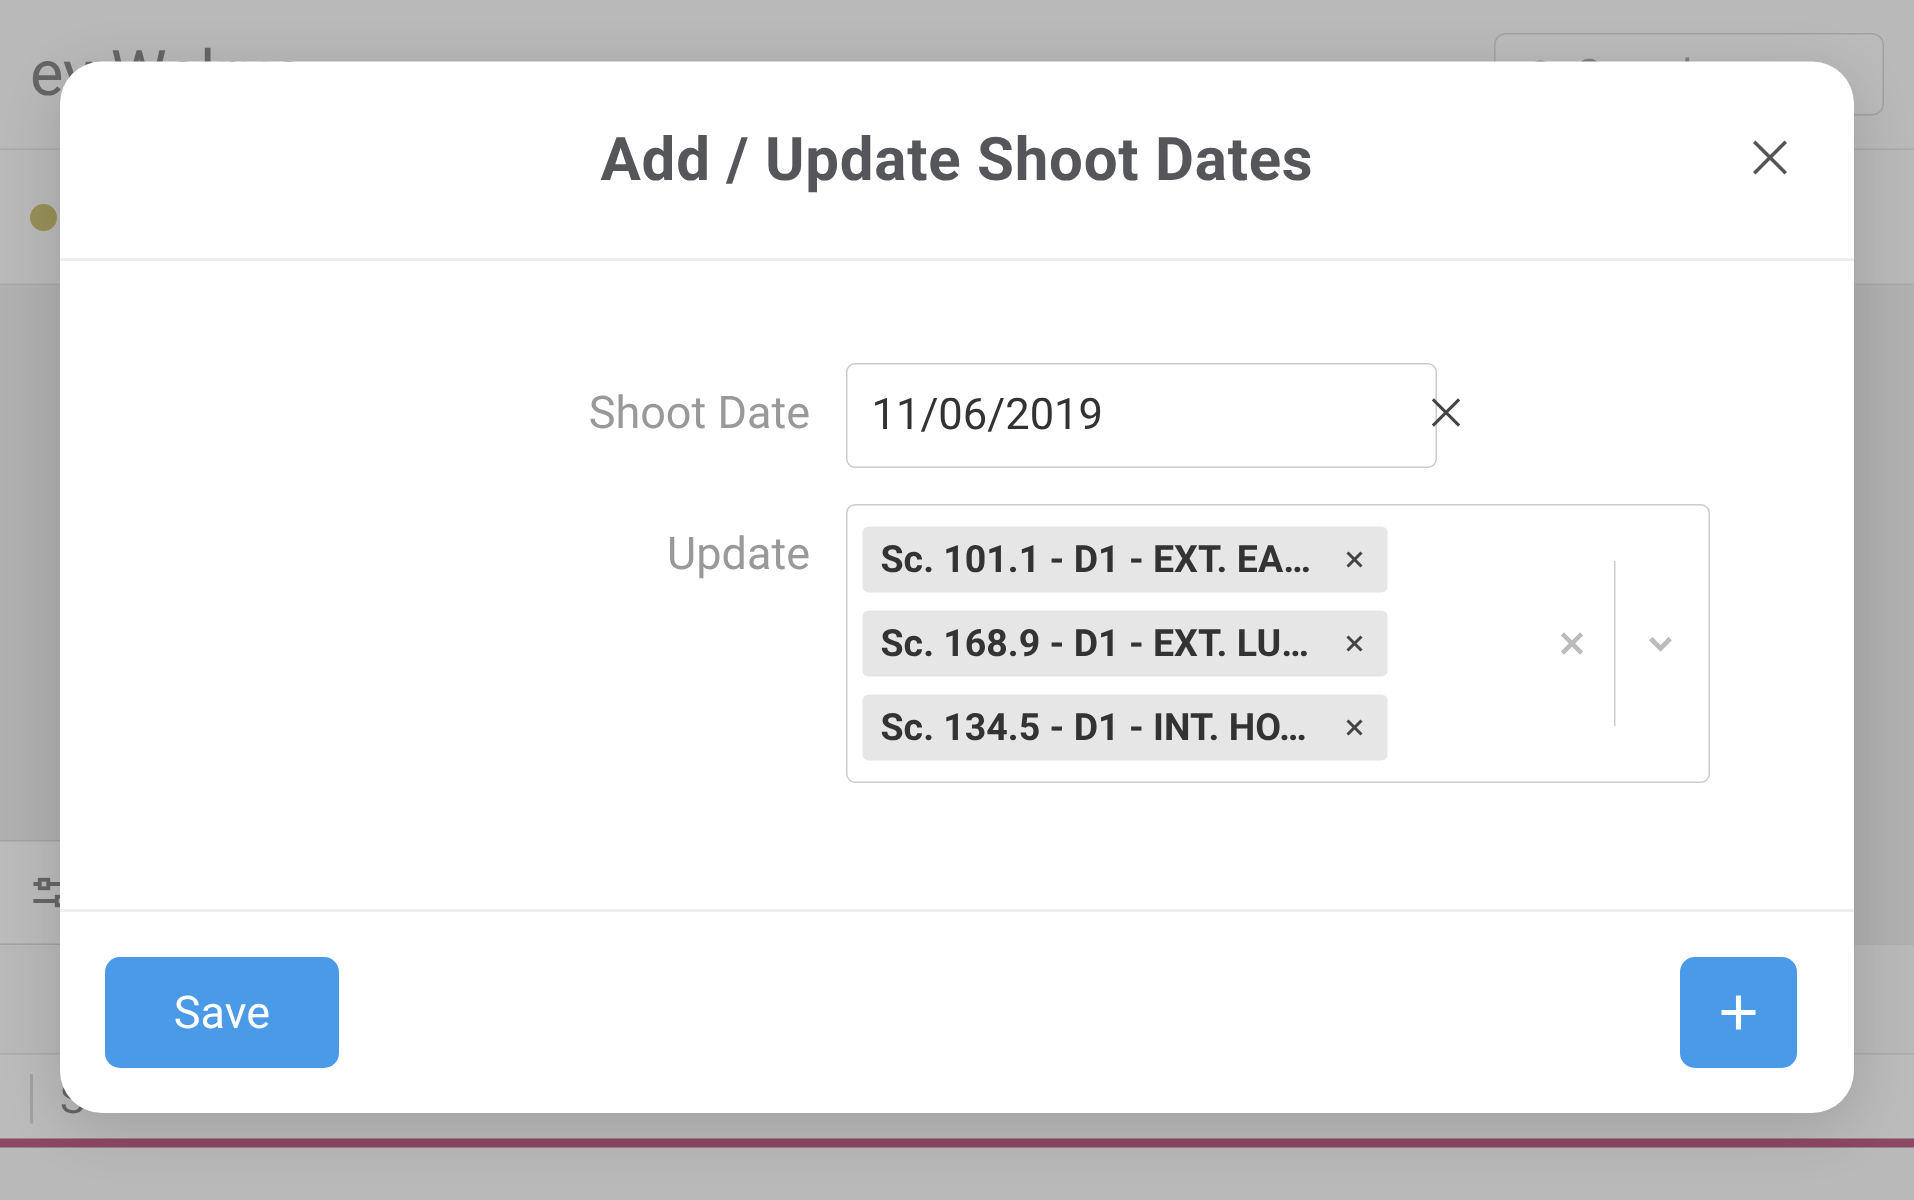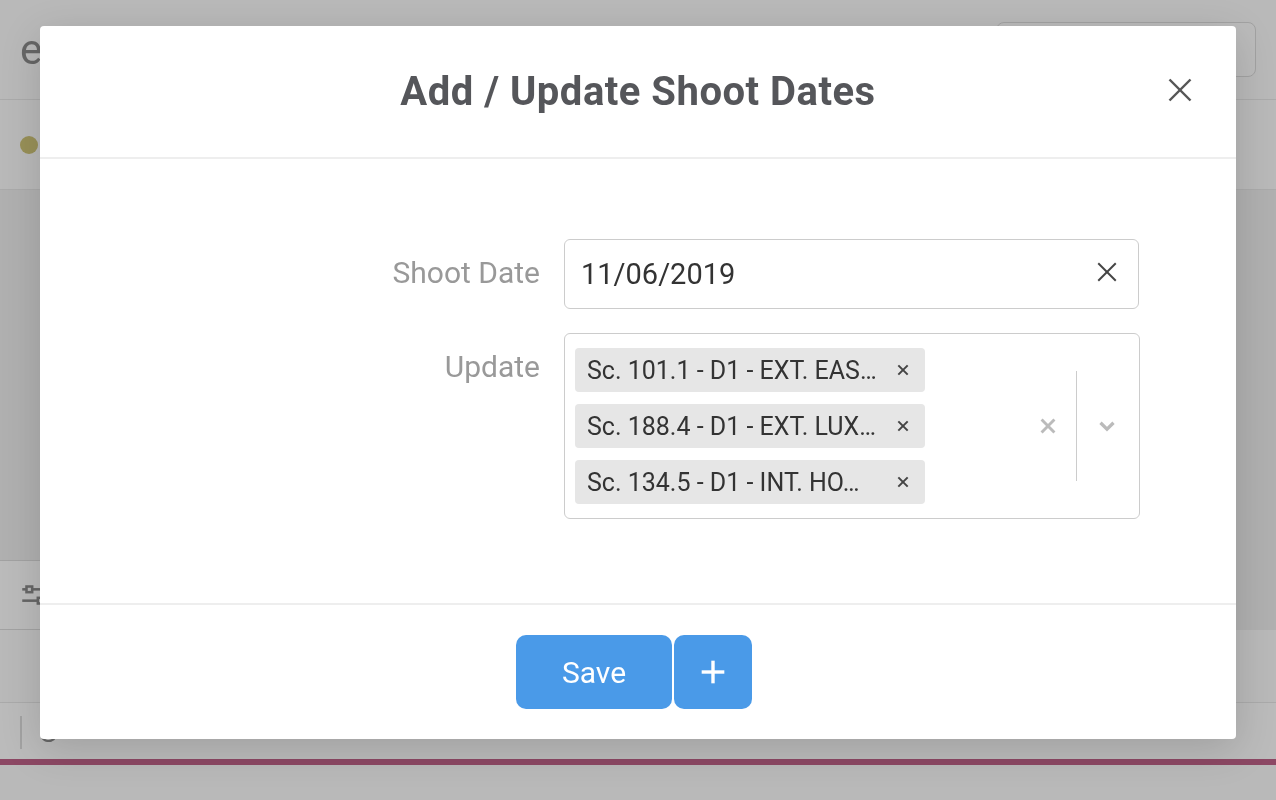--- a/index.html
+++ b/index.html
@@ -116,25 +116,25 @@
     
     .overlay {
       position: absolute;
       inset: 0;
       background: rgba(120, 120, 120, 0.5);
     }
     
     
     .modal {
       position: absolute;
-      top: 26px;
+      top: 41px;
       left: 40px;
       right: 40px;
       background: #fff;
-      border-radius: 4px;
+      border-radius: 28px;
       box-shadow: 0 10px 40px rgba(0,0,0,0.15);
       overflow: hidden;
     }
     
     .modal-header {
       display: flex;
       align-items: center;
       justify-content: center;
       padding: 42px 40px 42px 40px;
       border-bottom: 2px solid #eee;
@@ -152,21 +152,20 @@
       position: absolute;
       right: 38px;
       top: 50%;
       transform: translateY(-50%);
       cursor: pointer;
       color: #555;
     }
     
     .modal-body {
       padding: 68px 40px 60px 40px;
-      margin-top: 12px;
     }
     
     .form-row {
       display: flex;
       align-items: flex-start;
       gap: 24px;
       margin-bottom: 24px;
     }
     
     .form-label {
@@ -176,21 +175,21 @@
       color: #999;
       padding-top: 16px;
       flex-shrink: 0;
     }
     
     .date-input-wrapper {
       display: flex;
       align-items: center;
       border: 1px solid #ccc;
       border-radius: 6px;
-      width: 575px;
+      width: 394px;
       height: 70px;
       padding: 0 16px;
     }
     
     .date-input {
       flex: 1;
       border: none;
       outline: none;
       font-size: 29px;
       color: #333;
@@ -210,20 +209,21 @@
       width: 576px;
       min-height: 70px;
     }
     
     .scenes-tags {
       flex: 1;
       padding: 14px 10px;
       display: flex;
       flex-direction: column;
       gap: 12px;
+      font-weight: bold;
     }
     
     .scene-tag {
       display: flex;
       align-items: center;
       background: #e6e6e6;
       border-radius: 4px;
       height: 44px;
       padding: 0 4px 0 12px;
       width: 350px;
@@ -274,21 +274,21 @@
       width: 56px;
       display: flex;
       align-items: center;
       justify-content: center;
       cursor: pointer;
       color: #bbb;
     }
     
     .modal-footer {
       display: flex;
-      justify-content: center;
+      justify-content: space-between;
       gap: 2px;
       padding: 30px 38px 30px 30px;
       border-top: 2px solid #eee;
     }
     
     .btn {
       height: 74px;
       border: none;
       border-radius: 10px;
       background: #4a9ae8;
@@ -381,21 +381,21 @@
           <div class="scene-tag">
             <span class="scene-tag-label">Sc. 101.1 - D1 - EXT. EAS…</span>
             <span class="scene-tag-remove">
               <svg width="16" height="16" viewBox="0 0 24 24" fill="none" stroke="currentColor" stroke-width="3">
                   <line x1="5" y1="5" x2="19" y2="19"></line>
                   <line x1="19" y1="5" x2="5" y2="19"></line>
                 </svg>
             </span>
           </div>
           <div class="scene-tag">
-            <span class="scene-tag-label">Sc. 188.4 - D1 - EXT. LUX…</span>
+            <span class="scene-tag-label">Sc. 168.9 - D1 - EXT. LUX…</span>
             <span class="scene-tag-remove">
               <svg width="16" height="16" viewBox="0 0 24 24" fill="none" stroke="currentColor" stroke-width="3">
                   <line x1="5" y1="5" x2="19" y2="19"></line>
                   <line x1="19" y1="5" x2="5" y2="19"></line>
                 </svg>
             </span>
           </div>
           <div class="scene-tag">
             <span class="scene-tag-label">Sc. 134.5 - D1 - INT. HO…</span>
             <span class="scene-tag-remove">

